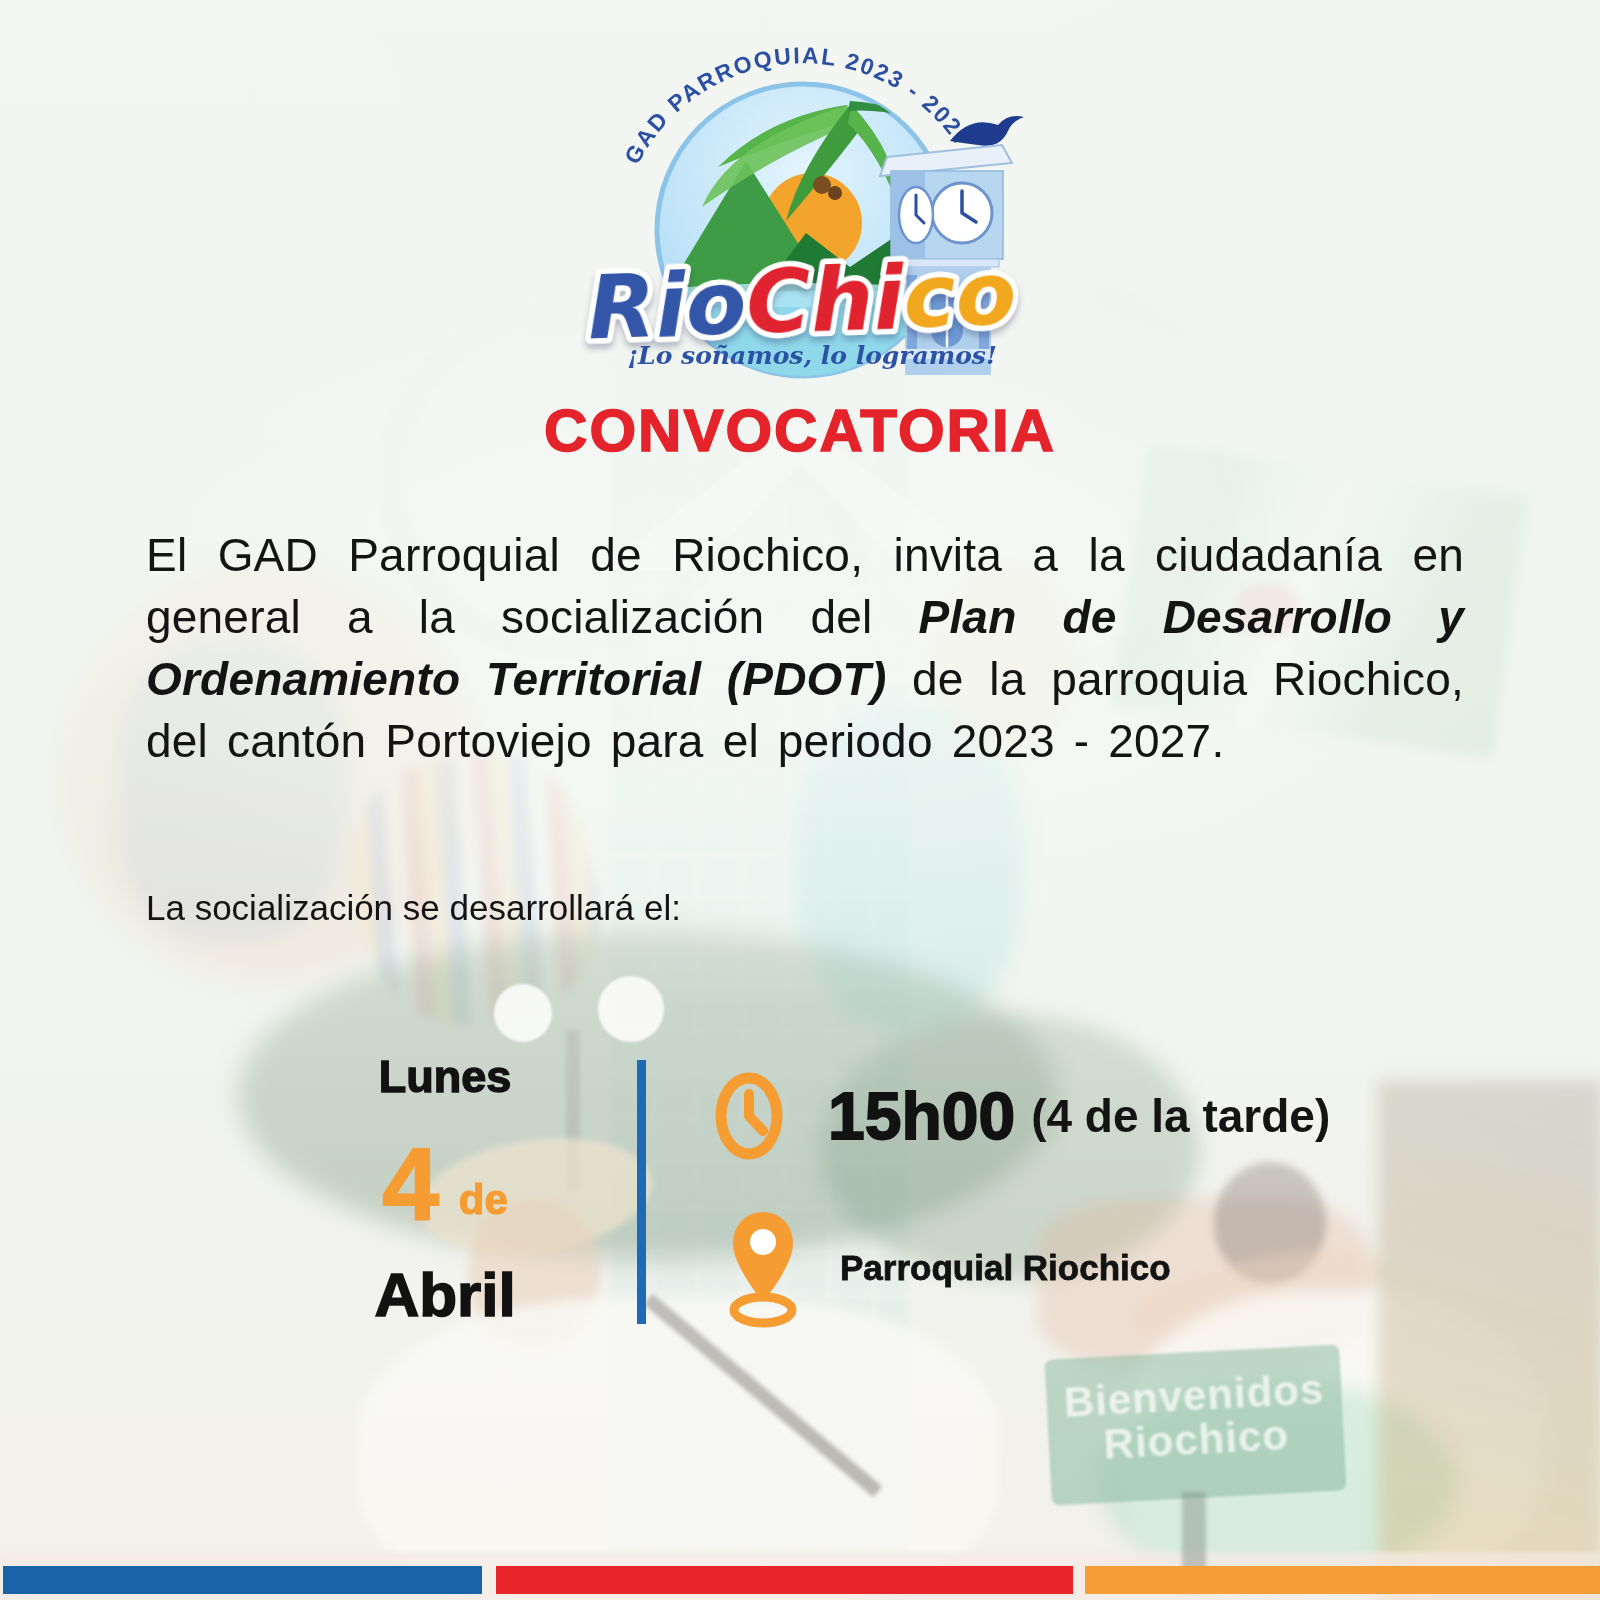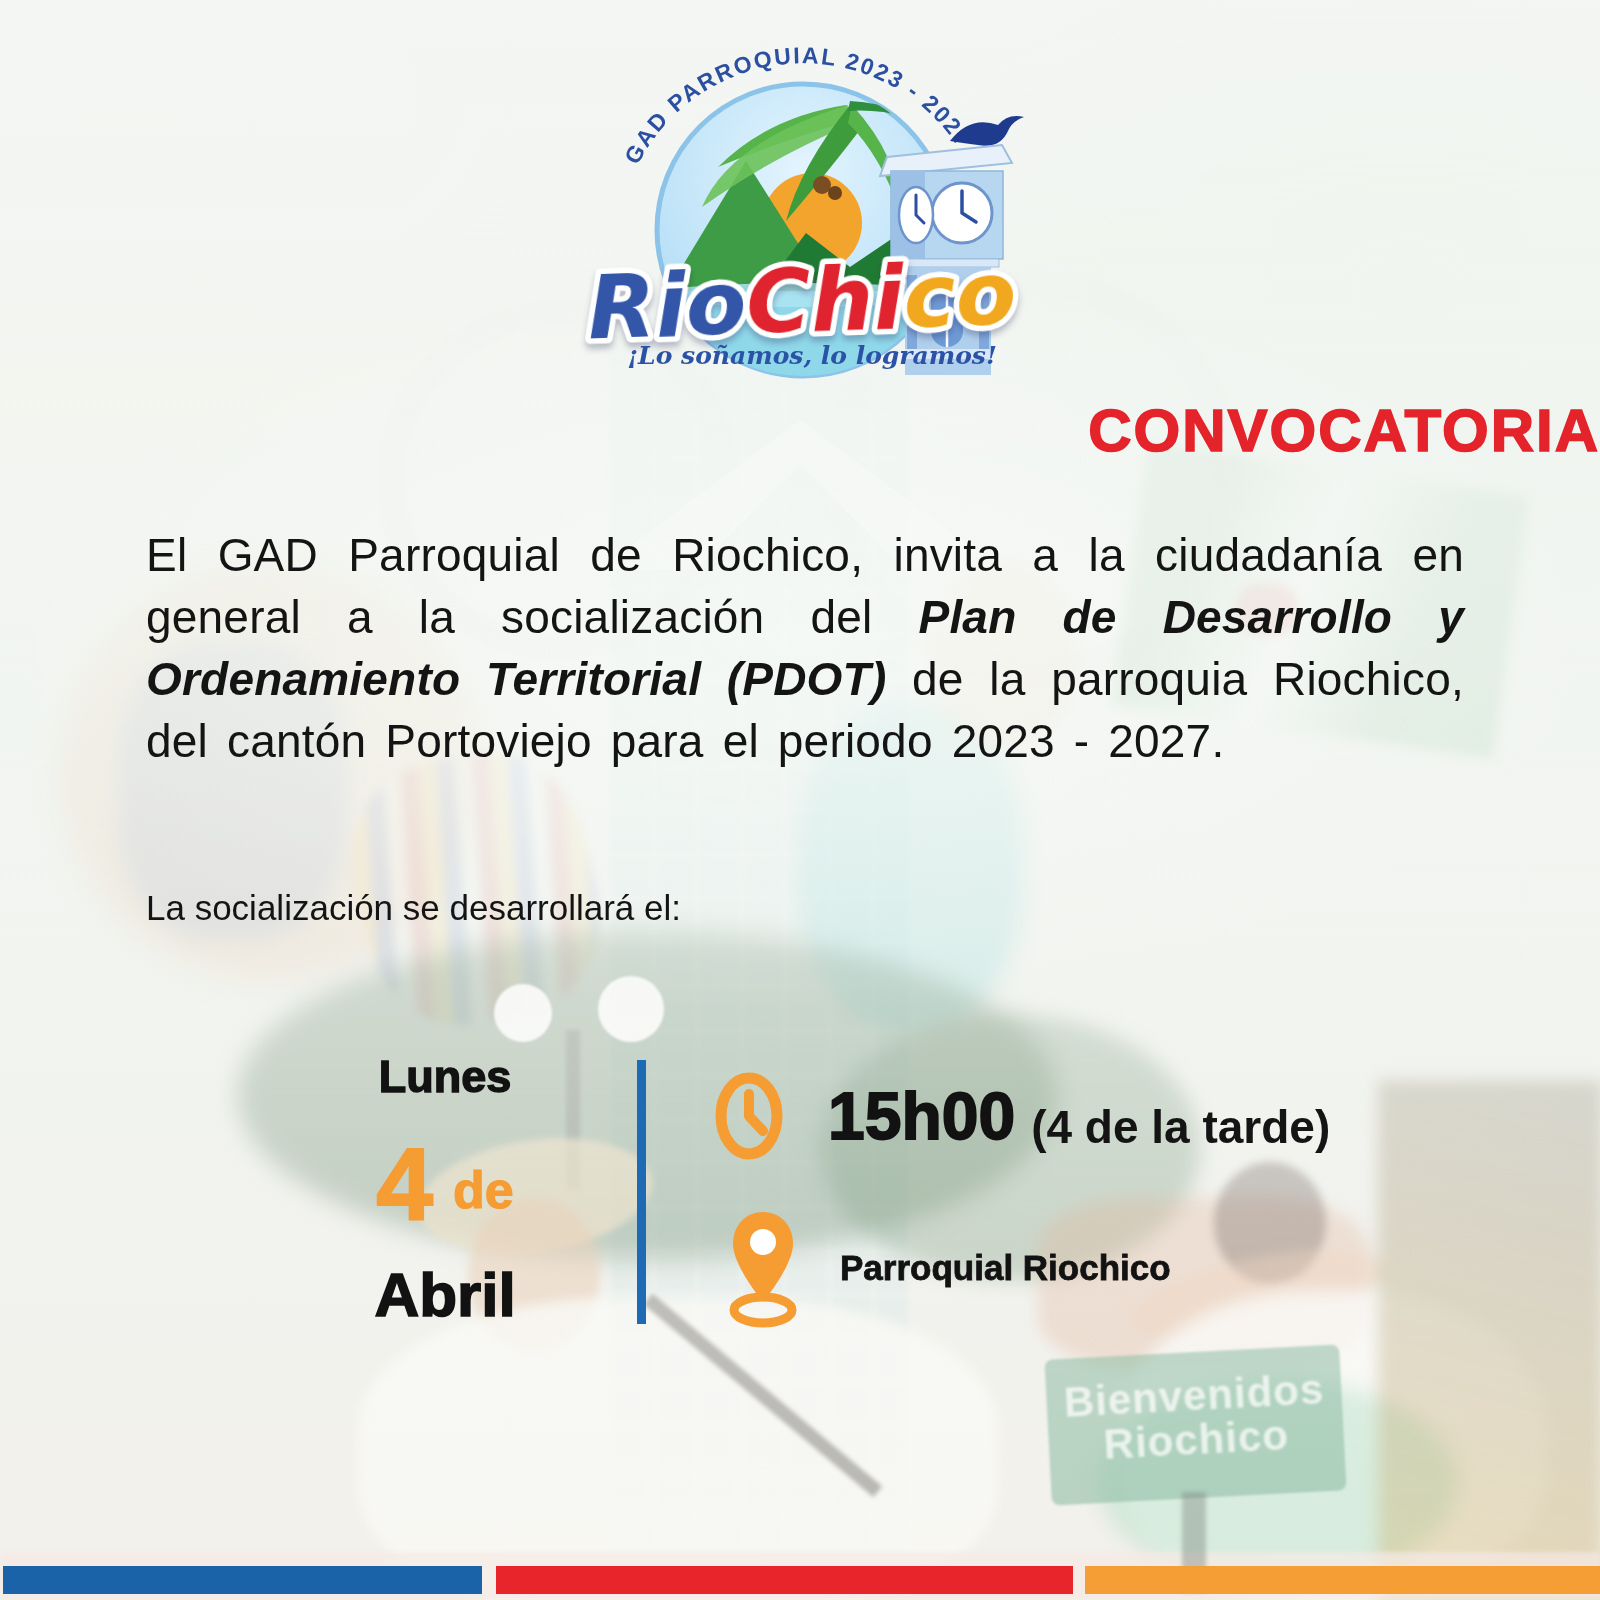--- a/index.html
+++ b/index.html
@@ -34,38 +34,38 @@
     linear-gradient(180deg, rgba(243,246,242,.92) 0%, rgba(243,246,242,.80) 28%,
       rgba(244,246,243,.60) 55%, rgba(246,246,244,.40) 76%, rgba(246,244,241,.28) 100%);}
   
   .logo{left:550px;top:45px;width:500px;height:332px;overflow:visible;}
   .arc-text{font-family:"Liberation Sans",sans-serif;font-weight:bold;font-size:23px;letter-spacing:2px;}
   .wordmark{font-family:"DejaVu Sans",sans-serif;font-weight:bold;font-style:italic;font-size:88px;
     stroke:#ffffff;stroke-width:11px;paint-order:stroke;stroke-linejoin:round;
     filter:drop-shadow(0 5px 3px rgba(30,30,80,.28));}
   .tagline-t{font-family:"DejaVu Serif",serif;font-style:italic;font-weight:bold;font-size:25px;}
   
-  .title{left:0;top:396px;width:1600px;margin:0;text-align:right;font-size:60px;font-weight:bold;
+  .title{left:0;top:396px;width:1600px;margin:0;text-align:center;font-size:60px;font-weight:bold;
     letter-spacing:2px;-webkit-text-stroke:1.6px currentColor;}
   .body-text{left:146px;top:524px;width:1318px;margin:0;font-size:46px;line-height:62px;
     text-align:justify;word-spacing:6px;letter-spacing:.2px;color:#141414;}
   .bi{font-weight:bold;font-style:italic;}
   .intro{left:146px;top:888px;margin:0;font-size:35px;color:#141414;}
   
   .date-block{left:278px;top:1042px;width:334px;text-align:center;color:#121212;}
   .day{font-size:45px;font-weight:bold;line-height:70px;-webkit-text-stroke:1.4px currentColor;}
   .num-row{display:flex;justify-content:center;align-items:flex-end;margin-top:16px;height:104px;}
   .num{font-size:102px;font-weight:bold;line-height:96px;-webkit-text-stroke:2px currentColor;}
-  .de{font-size:52px;font-weight:bold;margin-left:20px;margin-bottom:16px;line-height:52px;
+  .de{font-size:42px;font-weight:bold;margin-left:20px;margin-bottom:6px;line-height:52px;
       -webkit-text-stroke:1.2px currentColor;}
   .month{font-size:62px;font-weight:bold;line-height:70px;margin-top:28px;-webkit-text-stroke:1.6px currentColor;}
   .vdivider{left:637px;top:1060px;width:9px;height:264px;}
   .time-row{left:712px;top:1070px;display:flex;align-items:center;}
   .icon-clock{width:74px;height:92px;}
-  .time-text{display:flex;align-items:flex-end;margin-left:42px;}
+  .time-text{display:flex;align-items:center;margin-left:42px;}
   .time{font-size:66px;font-weight:bold;color:#121212;-webkit-text-stroke:1.8px currentColor;}
   .time-note{font-size:46px;font-weight:bold;color:#141414;margin-left:16px;}
   .loc-row{left:712px;top:1208px;display:flex;align-items:center;}
   .icon-pin{width:74px;height:120px;margin-left:14px;}
   .loc-text{margin-left:40px;font-size:35px;font-weight:bold;line-height:44px;color:#121212;
     -webkit-text-stroke:.8px currentColor;}
   
   .bar{position:absolute;top:1566px;height:28px;}
   .bar-blue{left:3px;width:479px;}
   .bar-red{left:496px;width:577px;}

